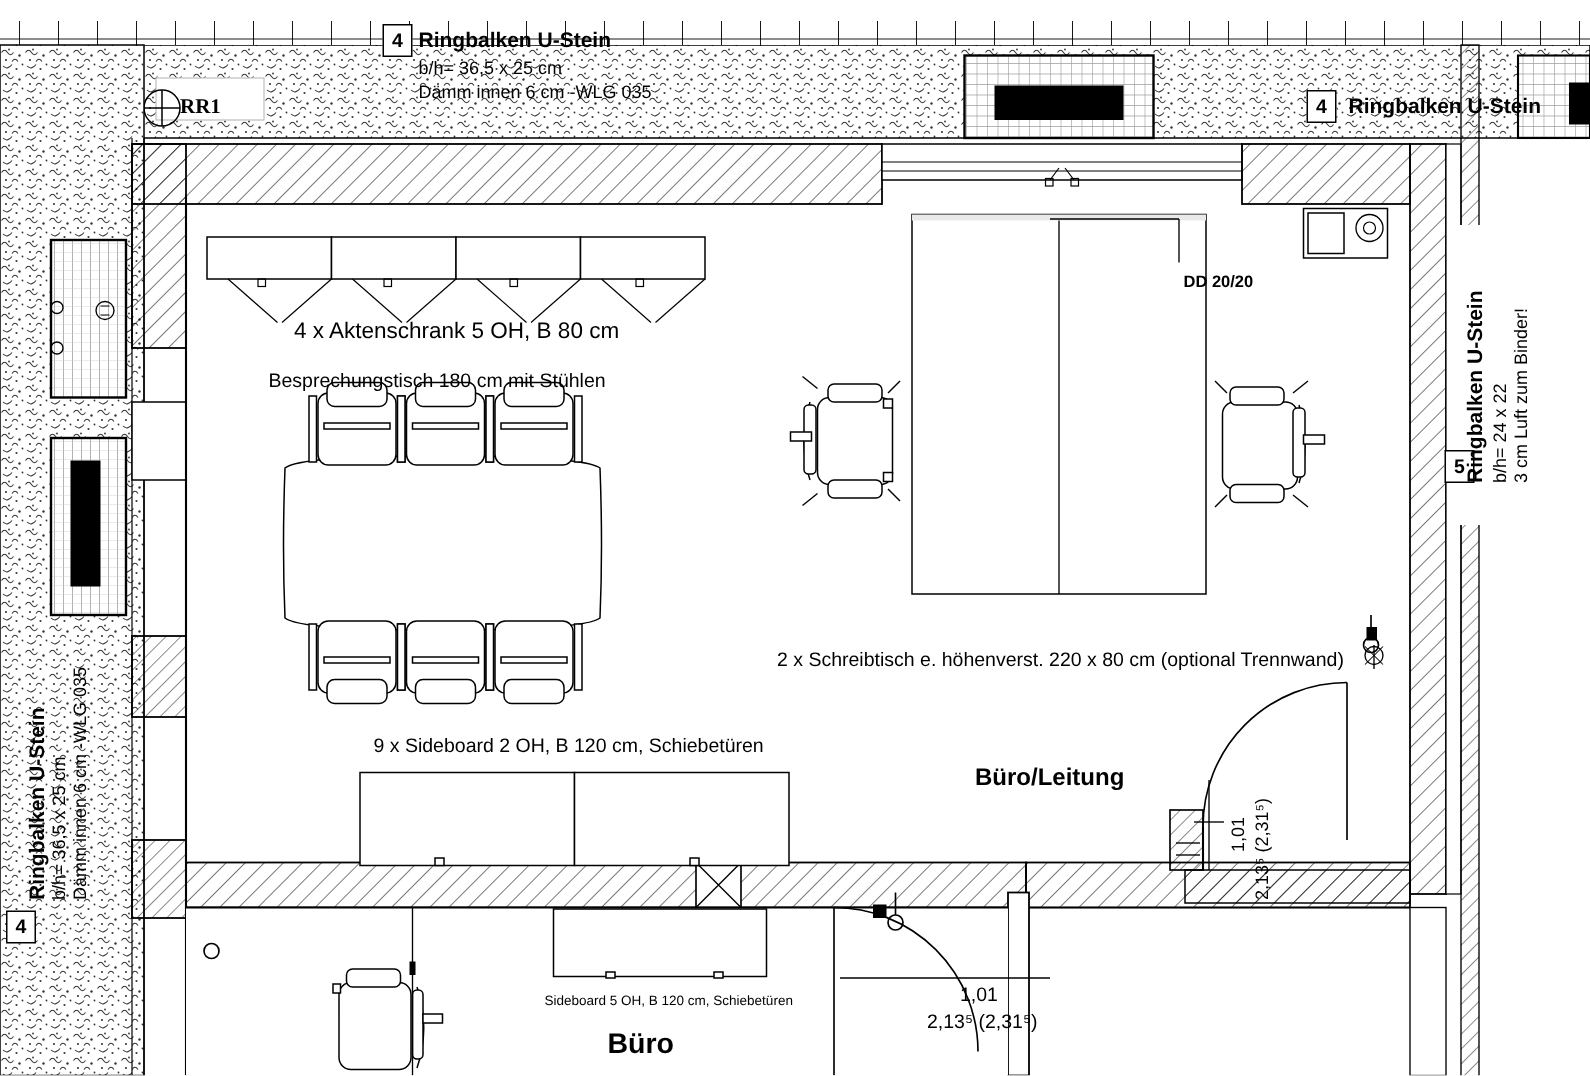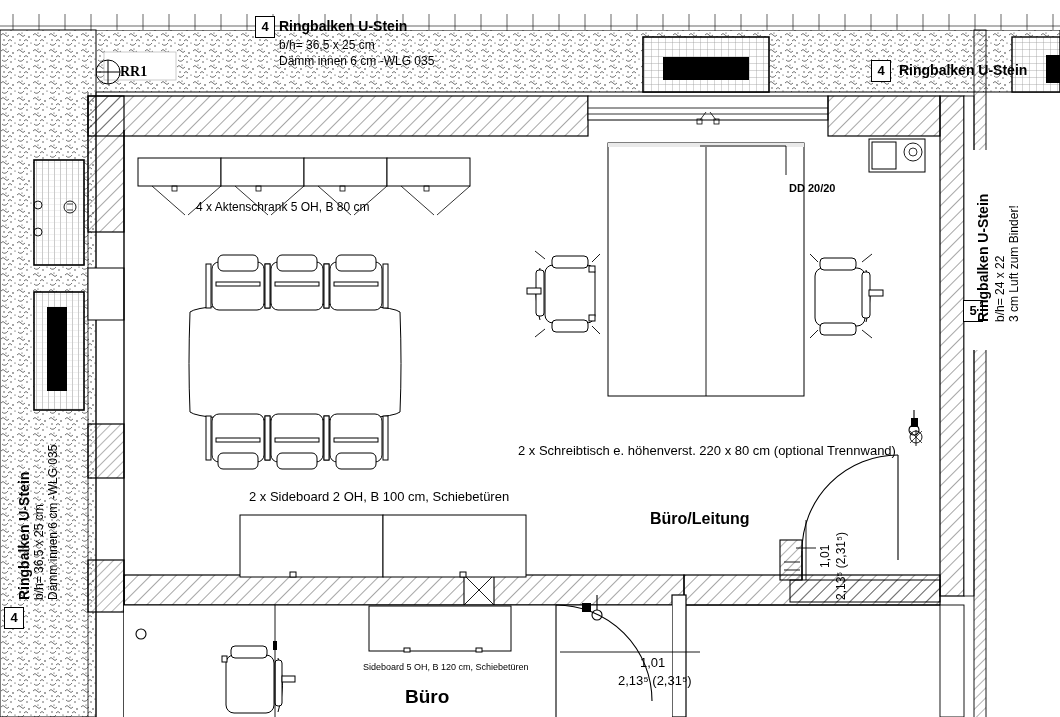--- a/index.html
+++ b/index.html
@@ -342,23 +342,24 @@
 <div class="lbl rot90" style="left:1007px;top:322px;font-size:12px;transform:rotate(-90deg);">3 cm Luft zum Binder!</div>
 
 <div class="numbox" style="left:4px;top:607px;">4</div>
 <div class="lbl bold rot90" style="left:16px;top:600px;font-size:14px;transform:rotate(-90deg);">Ringbalken U-Stein</div>
 <div class="lbl rot90" style="left:32px;top:600px;font-size:12px;transform:rotate(-90deg);">b/h= 36,5 x 25 cm</div>
 <div class="lbl rot90" style="left:46px;top:600px;font-size:12px;transform:rotate(-90deg);">Dämm innen 6 cm -WLG 035</div>
 
 <div class="lbl bold" style="left:120px;top:64px;font-size:14px;font-family:Liberation Serif, serif;">RR1</div>
 <div class="lbl bold" style="left:789px;top:139px;font-size:11px;margin-top:43px;">DD 20/20</div>
 
-<div class="lbl" style="left:196px;top:200px;font-size:12px;text-align:right;">4 x Aktenschrank 5 OH, B 80 cm</div>
-<div class="lbl" style="left:518px;top:443px;font-size:13px;">2 x Schreibtisch e. höhenverst. 220 x 80 cm (optional Trennwand)</div>
-<div class="lbl" style="left:249px;top:489px;font-size:13px;">2 x Sideboard 2 OH, B 100 cm, Schiebetüren</div>
+<div class="lbl" style="left:196px;top:212px;font-size:15px;text-align:right;">4 x Aktenschrank 5 OH, B 80 cm</div>
+<div class="lbl" style="left:179px;top:246px;font-size:13px;">Besprechungstisch 180 cm mit Stühlen</div>
+<div class="lbl" style="left:518px;top:432px;font-size:13px;">2 x Schreibtisch e. höhenverst. 220 x 80 cm (optional Trennwand)</div>
+<div class="lbl" style="left:249px;top:489px;font-size:13px;">9 x Sideboard 2 OH, B 120 cm, Schiebetüren</div>
 <div class="lbl" style="left:363px;top:662px;font-size:9px;">Sideboard 5 OH, B 120 cm, Schiebetüren</div>
 
 <div class="lbl bold" style="left:650px;top:510px;font-size:16px;">Büro/Leitung</div>
 <div class="lbl bold" style="left:405px;top:686px;font-size:19px;text-align:center;">Büro</div>
 
 <div class="lbl rot90" style="left:818px;top:568px;font-size:12px;transform:rotate(-90deg);">1,01</div>
 <div class="lbl rot90" style="left:834px;top:600px;font-size:12px;transform:rotate(-90deg);">2,13⁵ (2,31⁵)</div>
 
 <div class="lbl" style="left:640px;top:655px;font-size:13px;">1,01</div>
 <div class="lbl" style="left:618px;top:673px;font-size:13px;">2,13⁵ (2,31⁵)</div>

